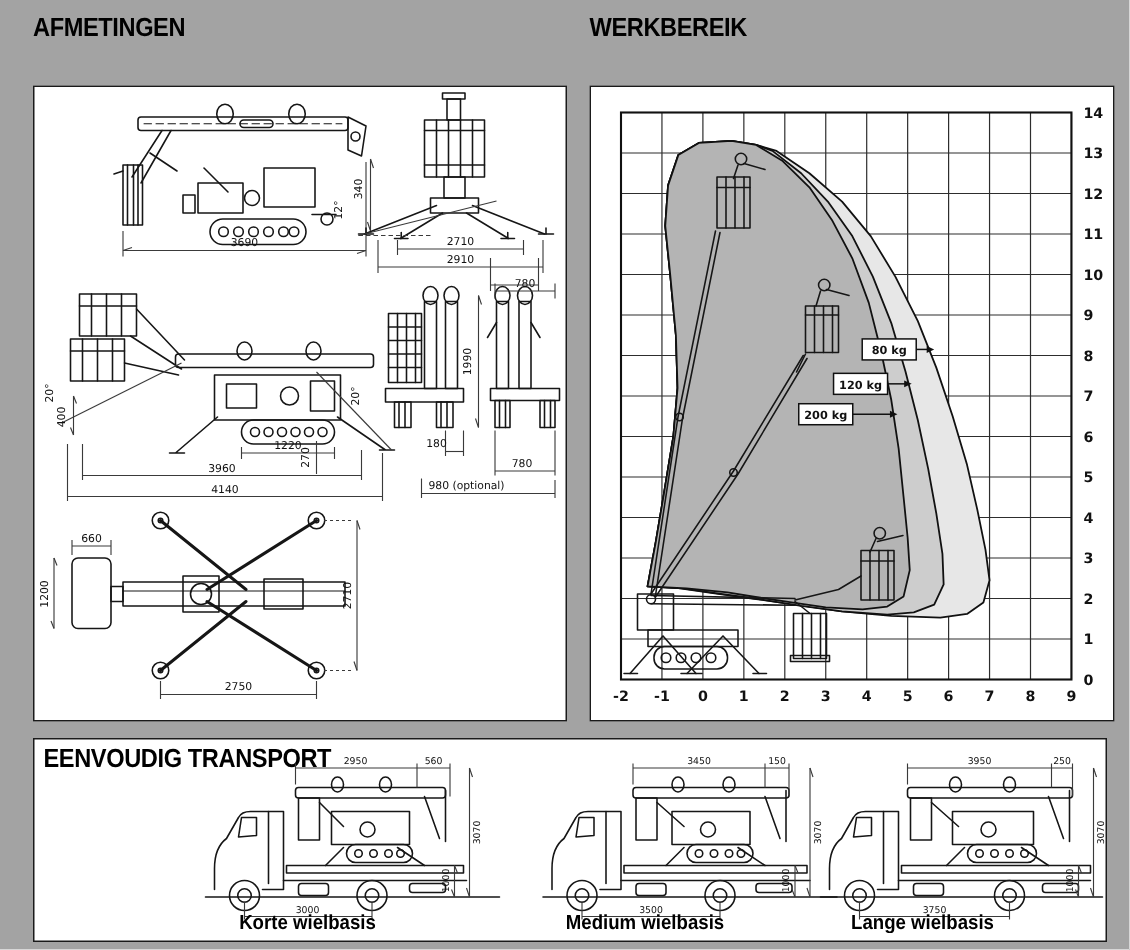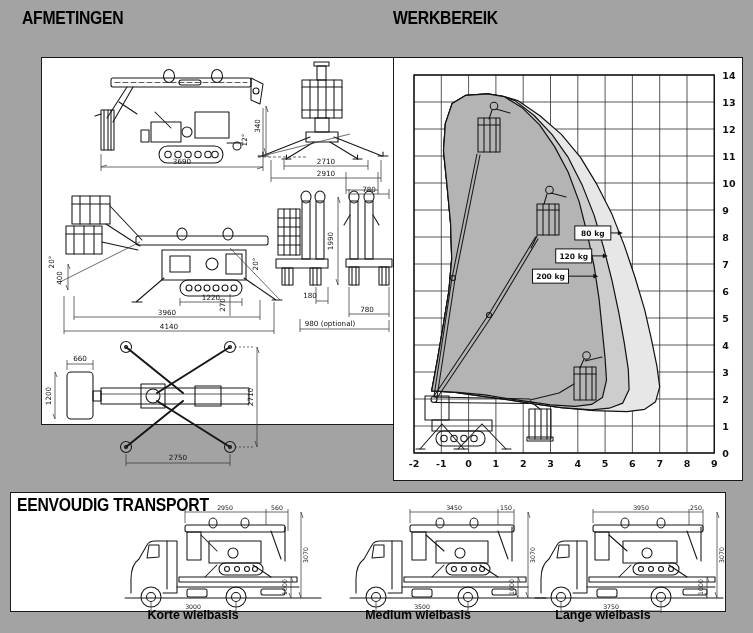--- a/index.html
+++ b/index.html
@@ -25,21 +25,21 @@
          transform-origin:center top;white-space:nowrap;}
 </style>
 </head>
 <body>
 
 <div id="page">
 
   <div class="title" style="left:22px;top:8px;">AFMETINGEN</div>
   <div class="title" style="left:393px;top:8px;">WERKBEREIK</div>
 
-  <div class="panel" style="left:22px;top:57px;width:356px;height:368px;margin-left:19px;">
+  <div class="panel" style="left:22px;top:57px;width:356px;height:424px;">
 
     <svg style="left:25px;top:8px;" width="200" height="112" viewBox="0 0 200 112">
       <g class="mach">
         <rect x="44" y="12" width="140" height="9" rx="2"></rect>
         <line x1="48" y1="16.5" x2="180" y2="16.5" class="mach-thin" stroke-dasharray="5,3"></line>
         <ellipse cx="102" cy="10" rx="5.5" ry="6.5"></ellipse>
         <ellipse cx="150" cy="10" rx="5.5" ry="6.5"></ellipse>
         <rect x="112" y="14" width="22" height="5" rx="2.5"></rect>
         <path d="M184,12 L196,18 L193,38 L184,34 Z"></path>
         <circle cx="189" cy="25" r="3"></circle>
@@ -352,21 +352,21 @@
           <text x="328.3" y="155.5" text-anchor="start" class="tick">9</text>
           <text x="328.3" y="128.5" text-anchor="start" class="tick">10</text>
           <text x="328.3" y="101.5" text-anchor="start" class="tick">11</text>
           <text x="328.3" y="74.5" text-anchor="start" class="tick">12</text>
           <text x="328.3" y="47.5" text-anchor="start" class="tick">13</text>
           <text x="328.3" y="20.5" text-anchor="start" class="tick">14</text>
         </g>
     </svg>
   </div>
 
-  <div class="panel" style="left:10px;top:492px;width:716px;height:120px;">
+  <div class="panel" style="left:22px;top:492px;width:716px;height:136px;">
     <div class="inner-title">EENVOUDIG TRANSPORT</div>
 
     <svg style="left:110px;top:8px;" width="205" height="114" viewBox="0 0 205 114">
       <g class="mach">
         <line x1="4" y1="97" x2="200" y2="97"></line>
         <path d="M10,92 L10,78 Q10,64 18,58 L26,44 Q28,40 34,40 L56,40 L56,92 L42,92"></path>
         <path d="M28,44 L38,44 L38,56 L26,57 Z"></path>
         <line x1="46" y1="40" x2="46" y2="88"></line>
         <circle cx="30" cy="96" r="10"></circle>
           <circle cx="30" cy="96" r="4.5"></circle>

